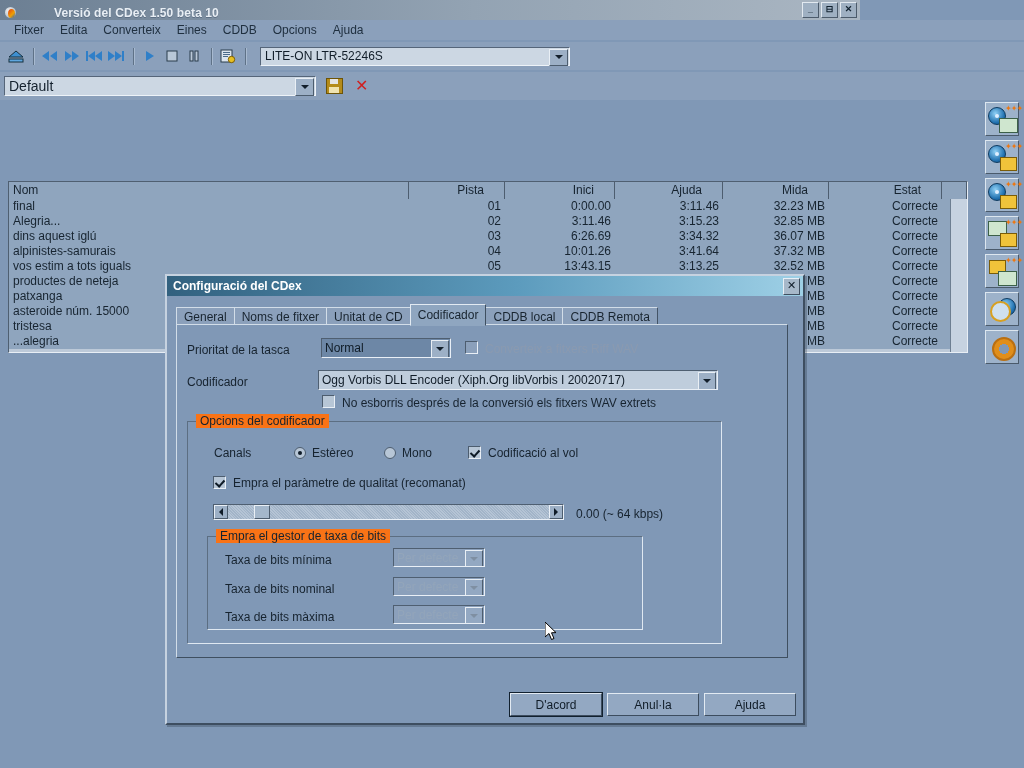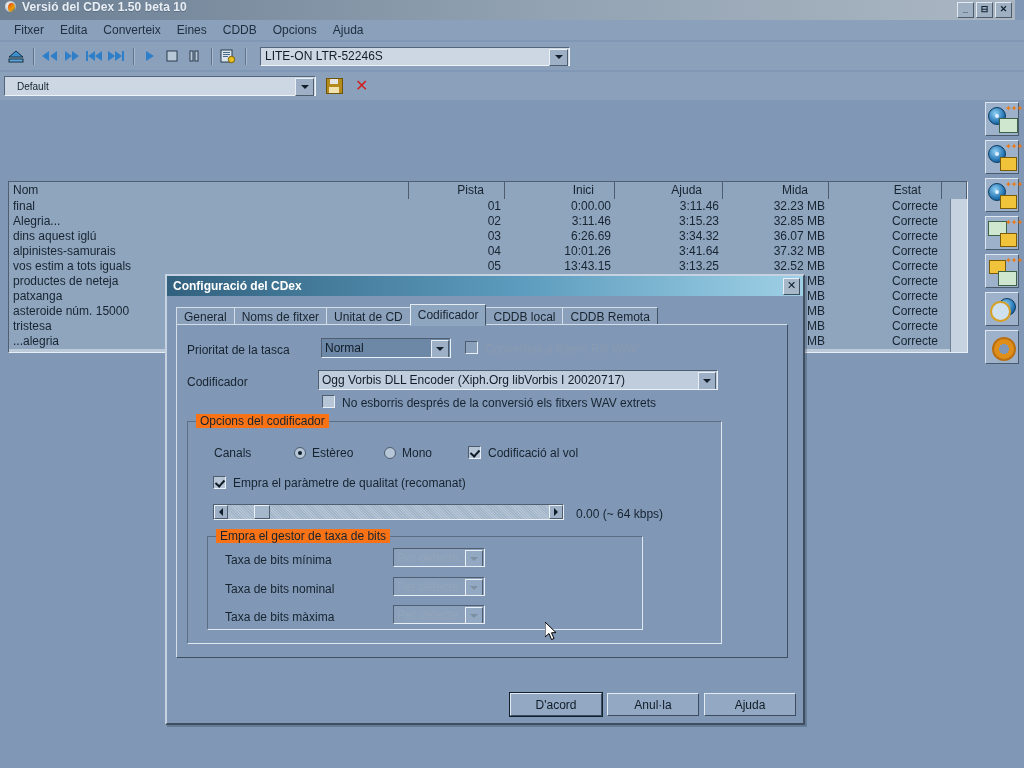--- a/index.html
+++ b/index.html
@@ -7,23 +7,23 @@
     width:1024px;height:768px;overflow:hidden;
     background:#7e96b4;
     font-family:"Liberation Sans","DejaVu Sans",sans-serif;
     font-size:12px;color:#14212e;
     -webkit-font-smoothing:none;
   }
   .app{position:relative;width:1024px;height:768px;background:#8098b6;}
 
   
   .titlebar{
-    position:absolute;left:0;top:0;width:1015px;height:20px;
+    position:absolute;left:0;top:0;width:860px;height:20px;
     background:linear-gradient(to right,#6c7f93 0%,#93a3b3 55%,#aab6c2 100%);
-    display:flex;align-items:flex-start;
+    display:flex;align-items:flex-end;gap:32px;
   }
   .title-ico{width:14px;height:14px;margin:0 4px 0 4px;position:relative;flex:none;}
   .title-ico .d1{position:absolute;left:1px;top:1px;width:11px;height:11px;border-radius:50%;
      background:radial-gradient(circle at 35% 35%,#f2f2f2,#b9c4ce 60%,#7d8b99);}
   .title-ico .d2{position:absolute;left:4px;top:3px;width:7px;height:9px;border-radius:50%;
      background:linear-gradient(135deg,#e03a1a,#f0a000 60%,#2d63b0);}
   .title-text{color:#e8eef4;font-size:12px;font-weight:bold;letter-spacing:.1px;text-shadow:0 1px 0 #5d6f84;}
   .winbtns{position:absolute;right:3px;top:2px;display:flex;gap:2px;}
   .wbtn{width:15px;height:14px;background:#9fb0c2;border:1px solid;
      border-color:#e2e9f0 #4c5b6b #4c5b6b #e2e9f0;font-size:9px;line-height:12px;text-align:center;
@@ -51,21 +51,21 @@
   .arrow-dn{width:0;height:0;border-left:4px solid transparent;border-right:4px solid transparent;
      border-top:4px solid #131f2b;}
   .arrow-dn.dis{border-top-color:#7f8fa2;}
 
   
   .presetrow{position:absolute;left:0;top:72px;width:1024px;height:28px;background:#8ba0bb;
      display:flex;align-items:center;padding-left:4px;box-sizing:border-box;}
   .preset-combo{width:312px;height:20px;background:#ccd7e3;border:1px solid;
      border-color:#556579 #eef3f8 #eef3f8 #556579;position:relative;display:flex;align-items:center;
      box-sizing:border-box;}
-  .preset-combo .val{padding-left:12px;font-size:10px;}
+  .preset-combo .val{padding-left:4px;font-size:14px;}
   .save-ico{width:15px;height:14px;margin-left:10px;background:#b48b1a;border:1px solid #6d5408;position:relative;}
   .save-ico:before{content:"";position:absolute;left:3px;top:0;width:8px;height:5px;background:#e4e4e4;}
   .save-ico:after{content:"";position:absolute;left:2px;bottom:0;width:10px;height:6px;background:#f0e3b0;}
   .x-ico{margin-left:12px;color:#d02020;font-size:16px;font-weight:bold;line-height:14px;}
 
   
   .fields{position:absolute;left:0;top:100px;width:980px;height:80px;background:#8098b6;}
   .flabel{position:absolute;font-size:12px;color:#1a2836;}
   .finput{position:absolute;background:#bfcddc;border:1px solid;
      border-color:#4f5f71 #e8eef5 #e8eef5 #4f5f71;box-sizing:border-box;

